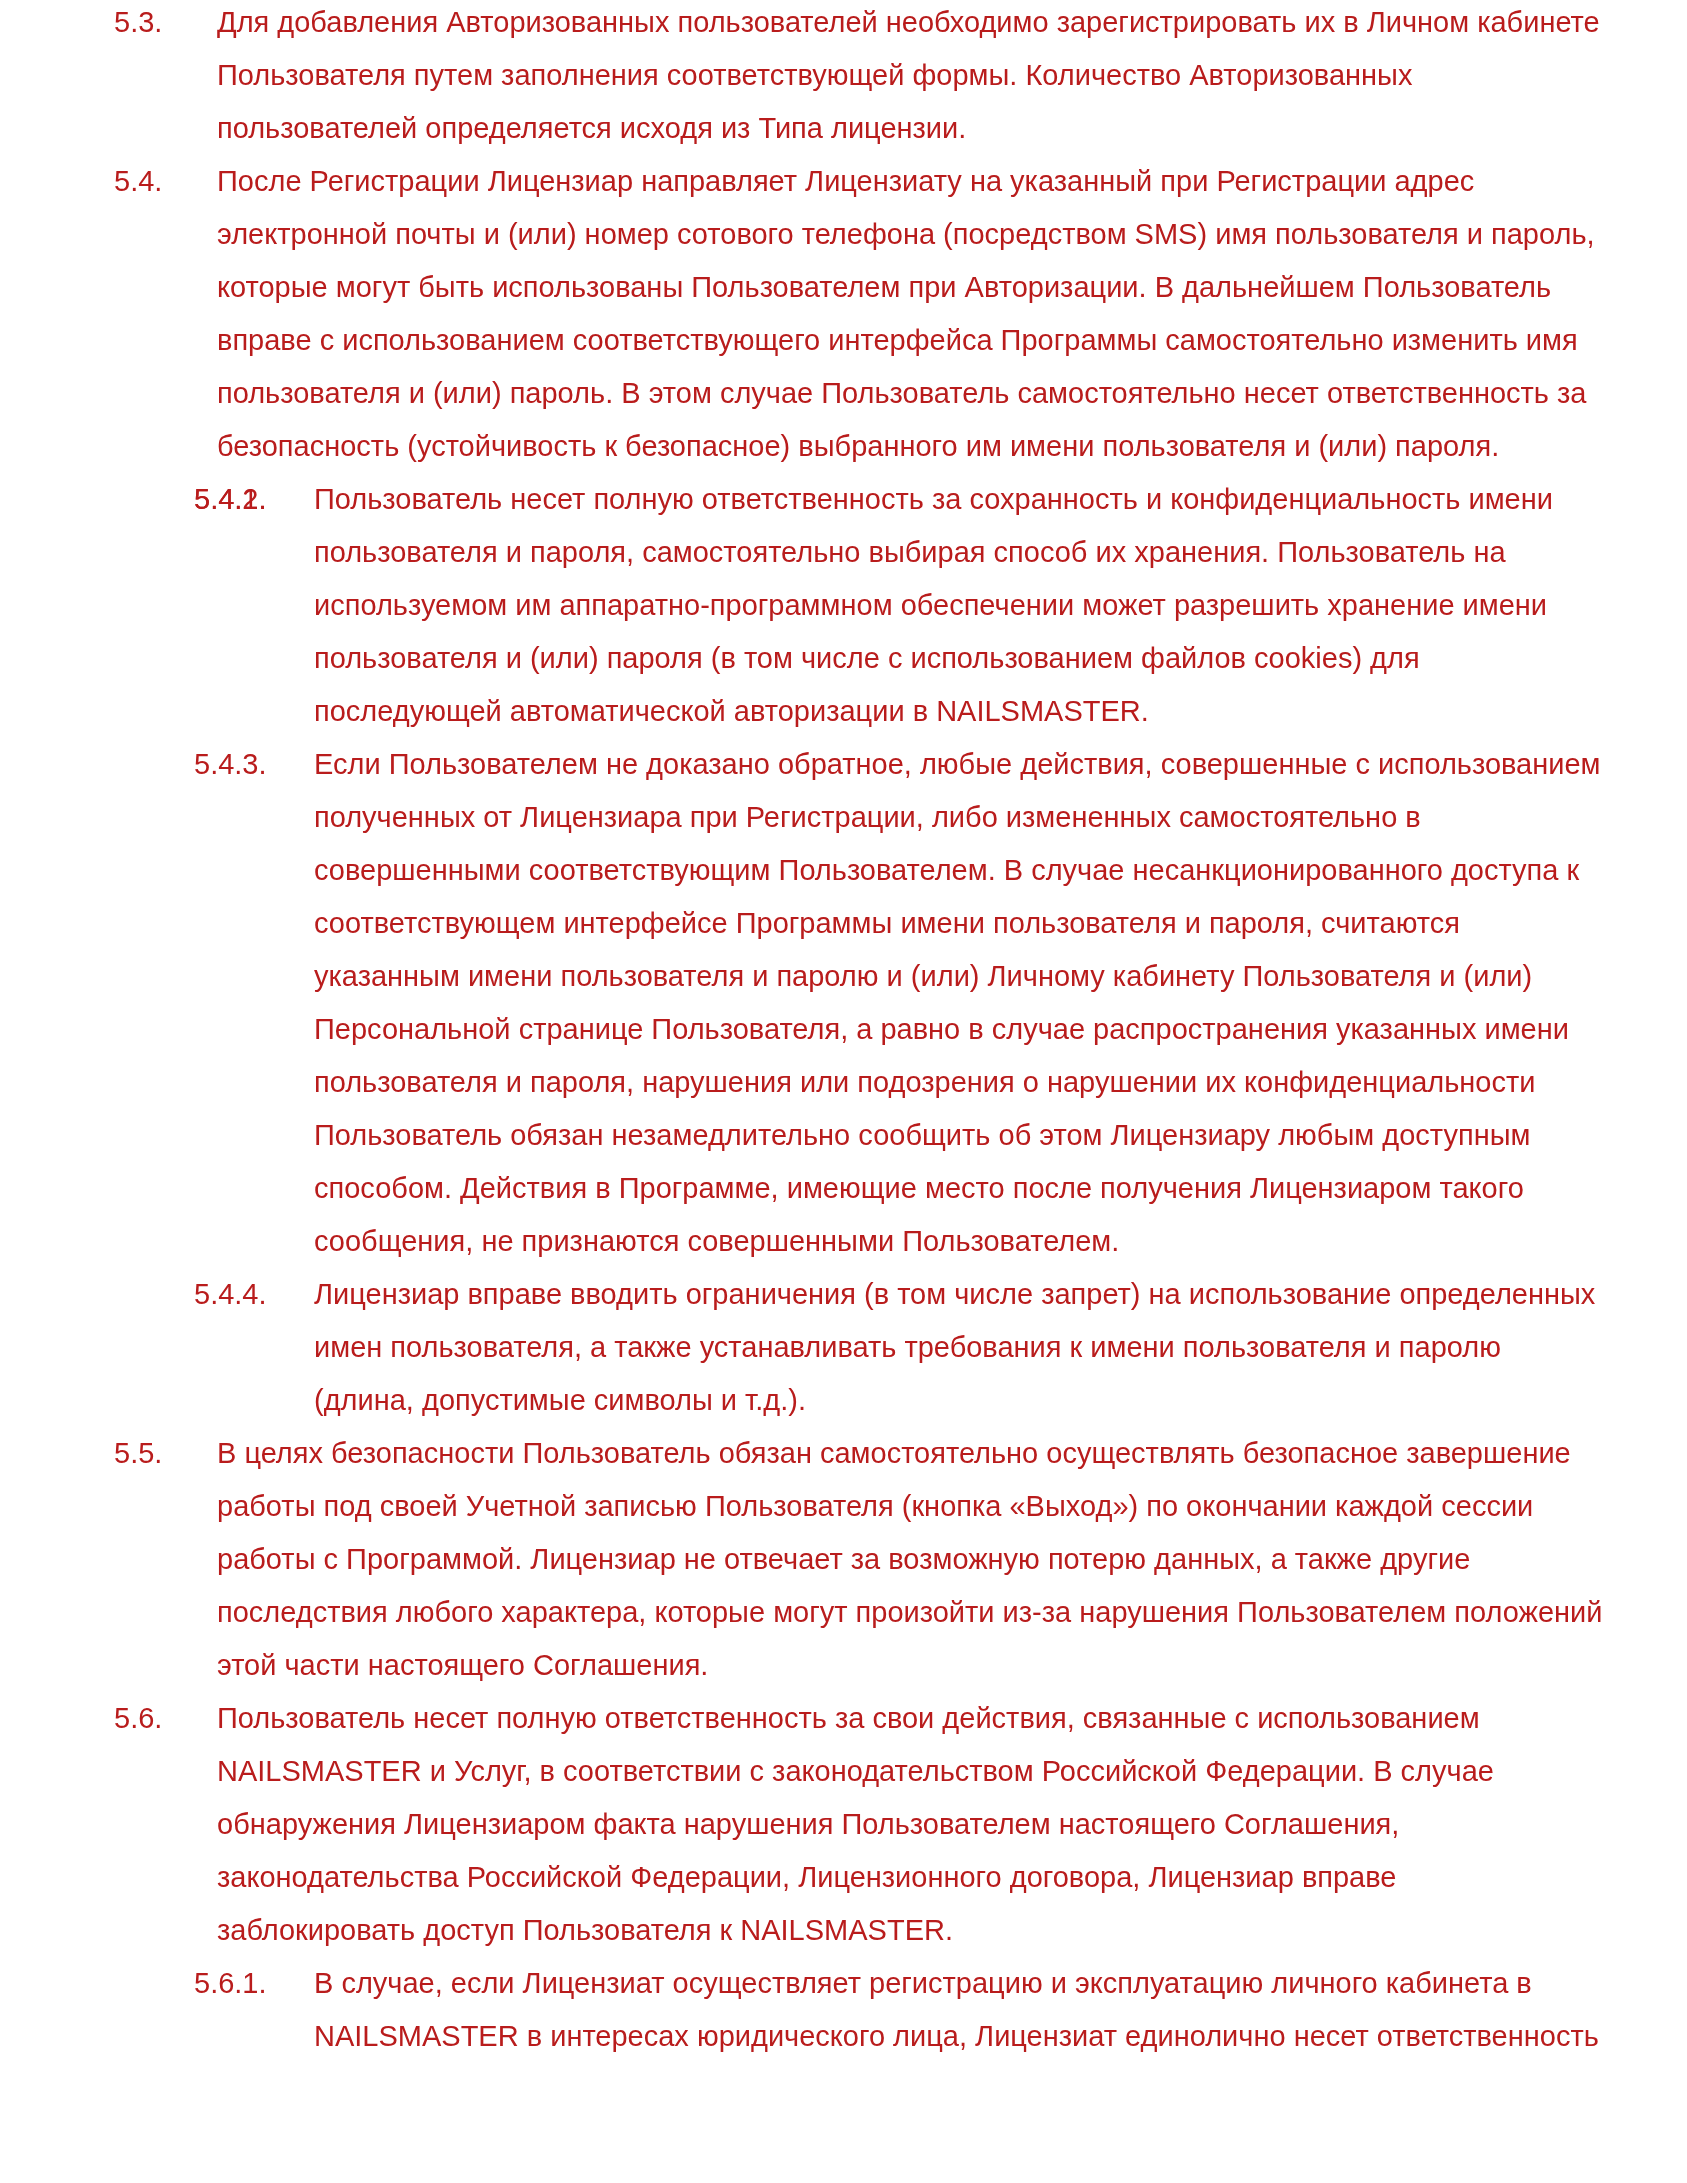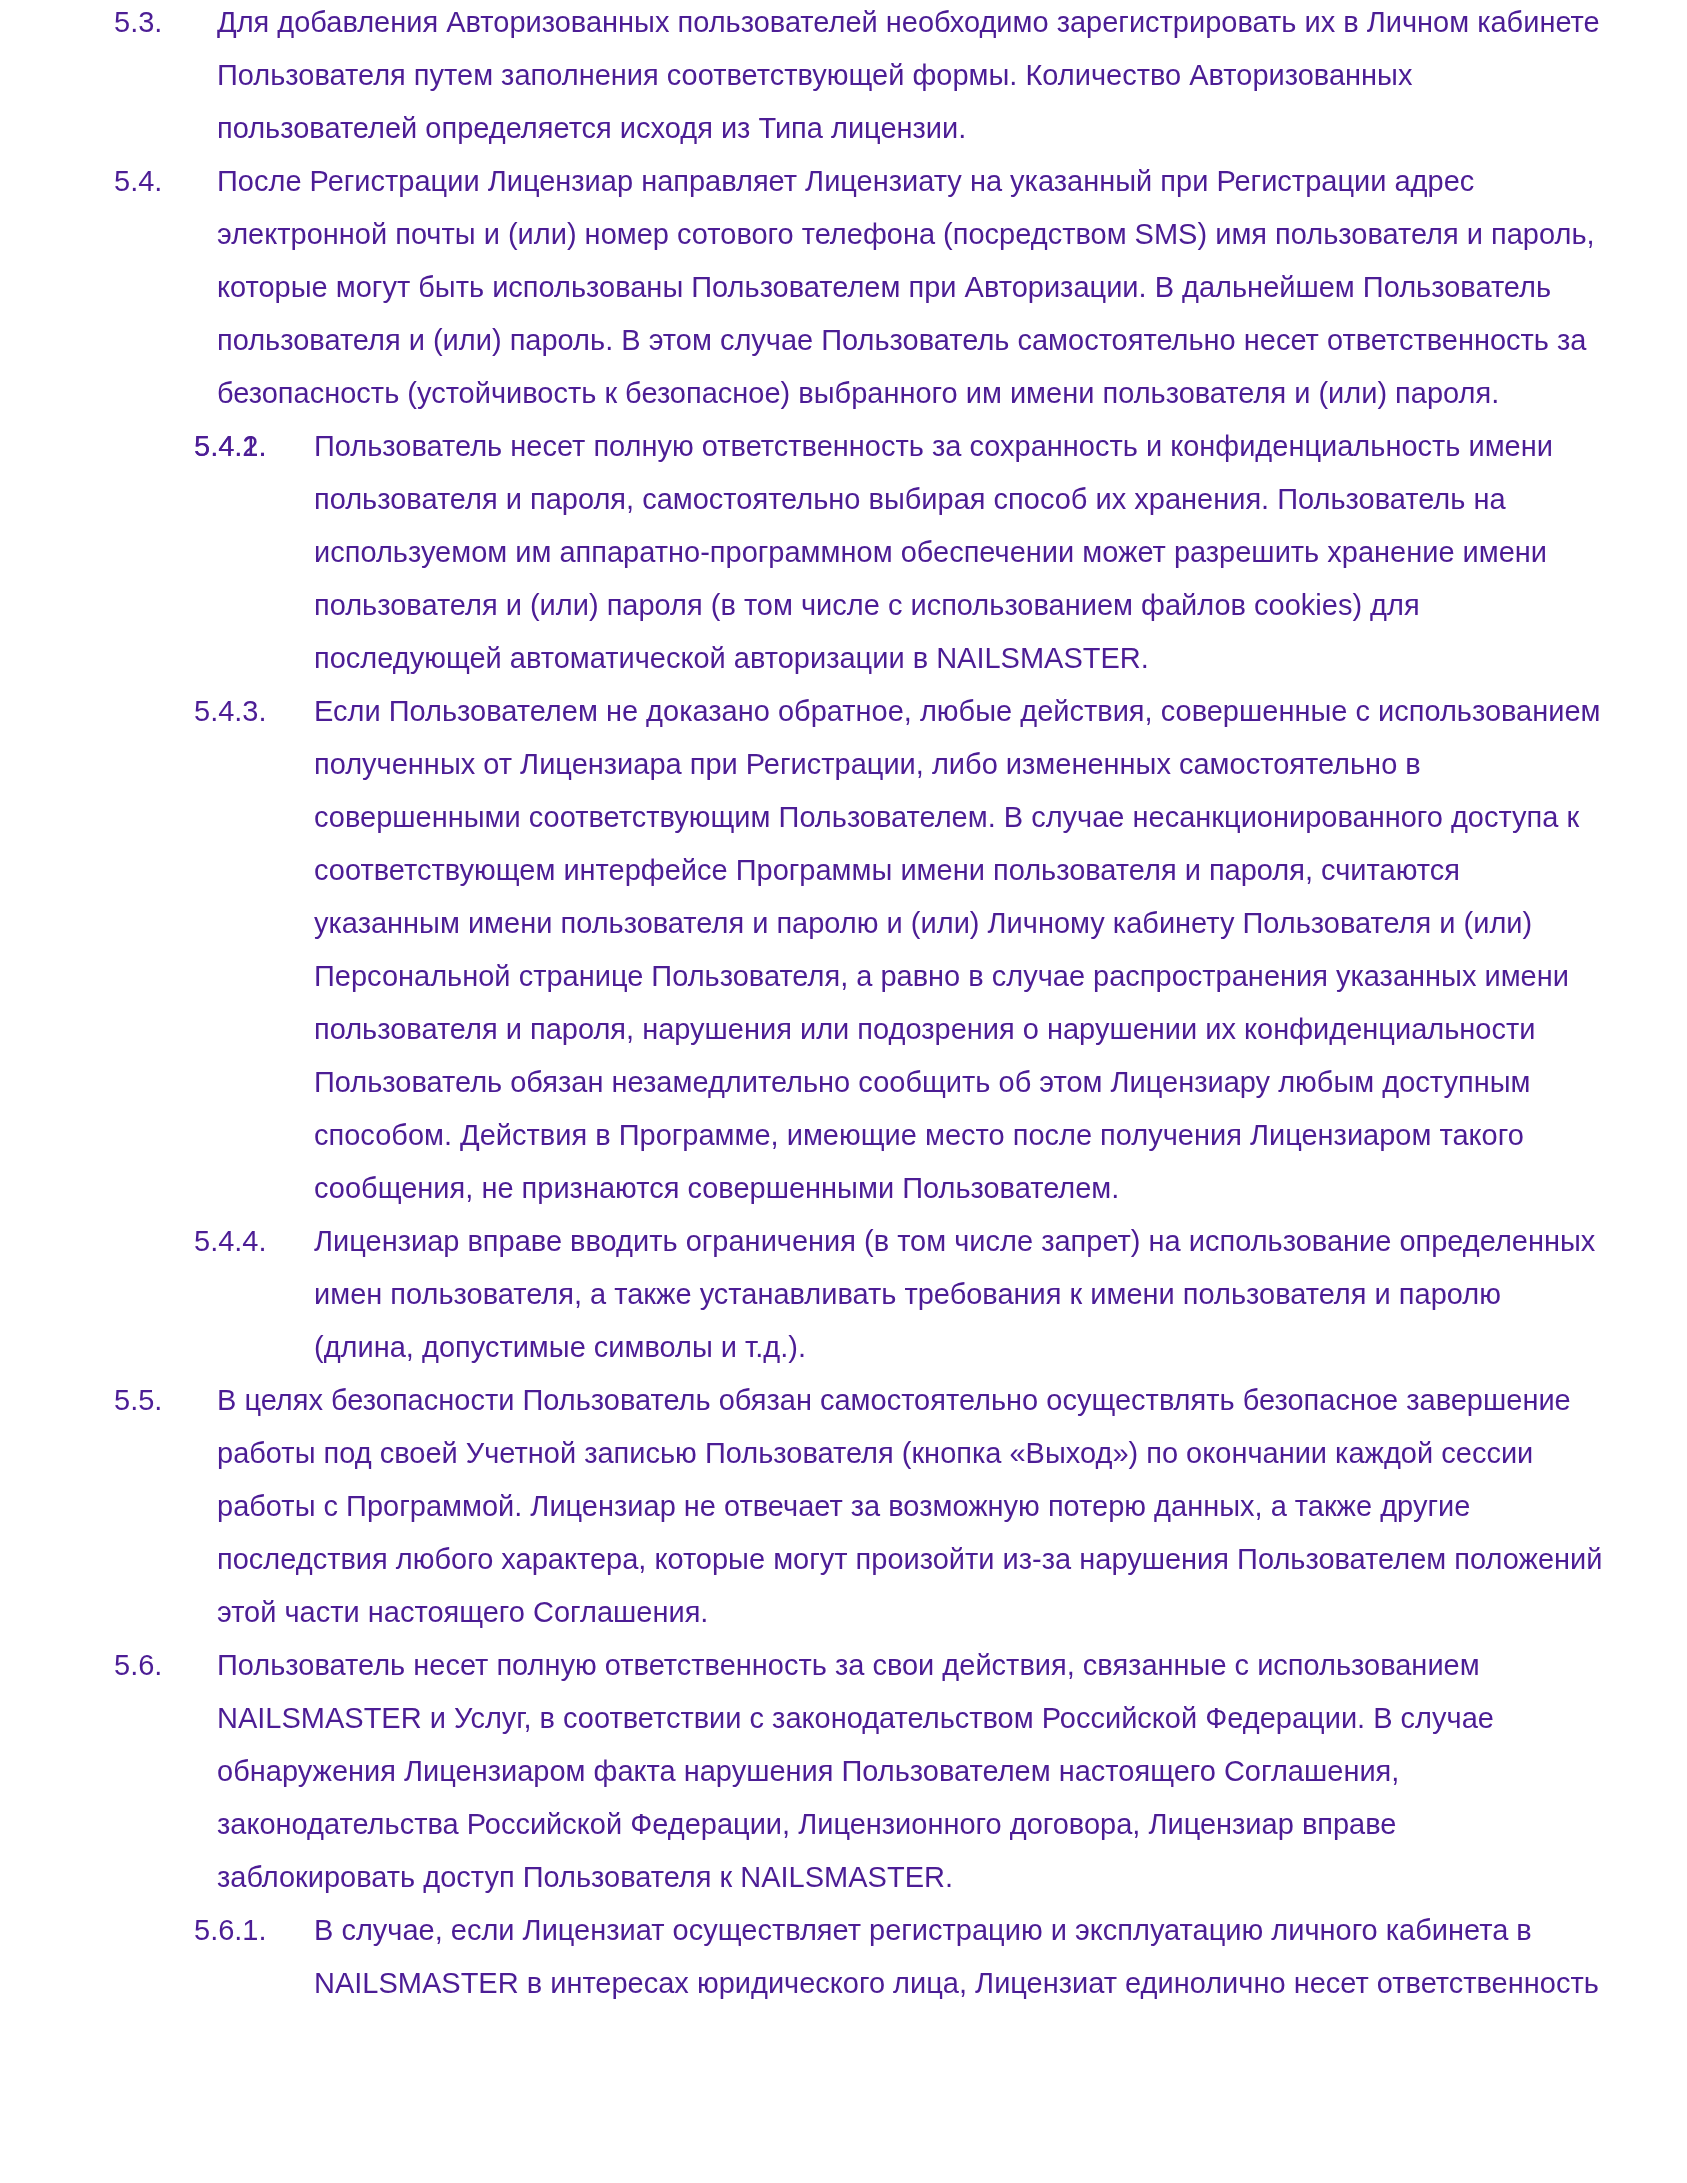--- a/index.html
+++ b/index.html
@@ -5,21 +5,21 @@
   html, body {
     margin: 0;
     padding: 0;
     background: #ffffff;
   }
   .page {
     position: relative;
     width: 1687px;
     height: 2183px;
     background: #ffffff;
-    color: #4c1d95;
+    color: #b91c1c;
     font-family: "Liberation Sans", "DejaVu Sans", sans-serif;
     font-size: 29px;
     overflow: hidden;
   }
   .clause-list {
     margin-top: -4px;
   }
   .clause {
     position: relative;
   }
@@ -52,20 +52,21 @@
           <div class="line">Пользователя путем заполнения соответствующей формы. Количество Авторизованных</div>
           <div class="line">пользователей определяется исходя из Типа лицензии.</div>
         </div>
       </div>
       <div class="clause level1">
         <span class="num">5.4.</span>
         <div class="text">
           <div class="line">После Регистрации Лицензиар направляет Лицензиату на указанный при Регистрации адрес</div>
           <div class="line">электронной почты и (или) номер сотового телефона (посредством SMS) имя пользователя и пароль,</div>
           <div class="line">которые могут быть использованы Пользователем при Авторизации. В дальнейшем Пользователь</div>
+          <div class="line">вправе с использованием соответствующего интерфейса Программы самостоятельно изменить имя</div>
           <div class="line">пользователя и (или) пароль. В этом случае Пользователь самостоятельно несет ответственность за</div>
           <div class="line">безопасность (устойчивость к безопасное) выбранного им имени пользователя и (или) пароля.</div>
         </div>
       </div>
       <div class="clause level2">
         <span class="num">5.4.1.</span>
       </div>
       <div class="clause level2">
         <span class="num">5.4.2.</span>
         <div class="text">

